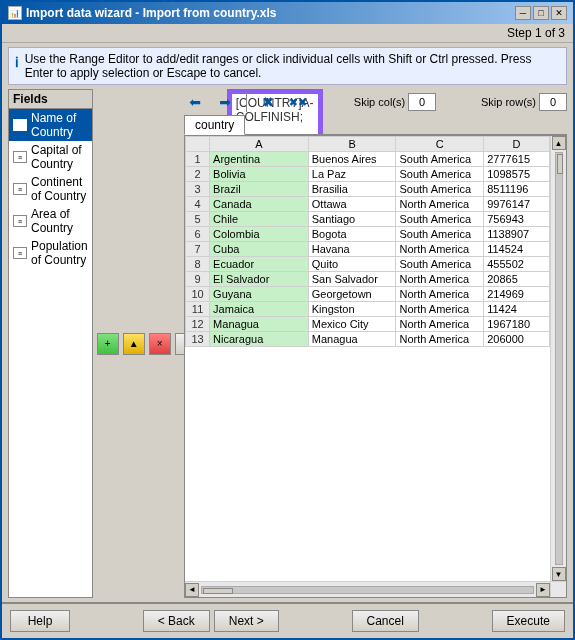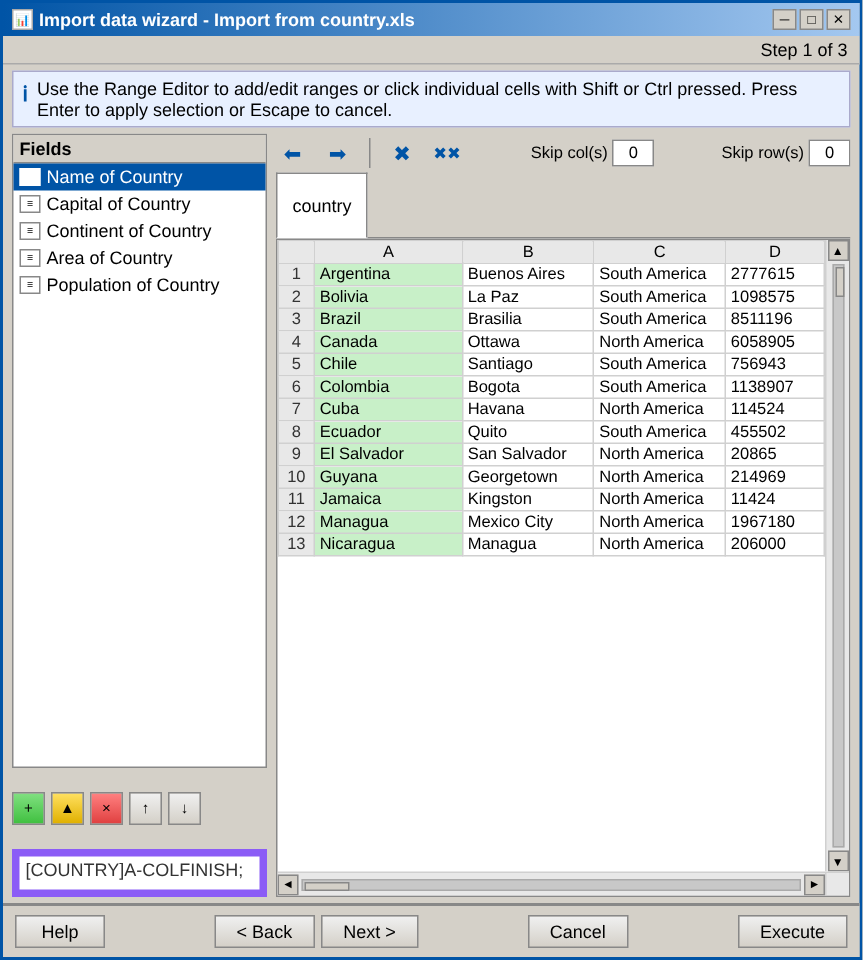--- a/index.html
+++ b/index.html
@@ -49,22 +49,22 @@
       flex: 1;
       gap: 6px;
       padding: 0 6px 4px 6px;
       overflow: hidden;
     }
 
     .left-panel {
       width: 170px;
       flex-shrink: 0;
       display: flex;
-      flex-direction: column;
-      gap: 16px;
+      flex-direction: row;
+      gap: 4px;
     }
 
     .fields-box {
       border: 1px solid #888;
       background: white;
       flex: 1;
     }
     .fields-title {
       background: #d4d0c8;
       padding: 2px 4px;
@@ -122,21 +122,21 @@
       display: flex; align-items: center; justify-content: center;
       cursor: pointer; font-size: 14px; color: #0054a6;
     }
     .toolbar-sep { width: 1px; height: 20px; background: #888; margin: 0 2px; }
     .skip-group { display: flex; align-items: center; gap: 3px; margin-left: auto; }
     .skip-label { font-size: 11px; }
     .skip-input { width: 28px; height: 18px; border: 1px solid #888; text-align: center; font-size: 11px; }
 
     .tab-bar { display: flex; border-bottom: 1px solid #888; flex-shrink: 0; }
     .tab {
-      padding: 14px 10px;
+      padding: 2px 10px;
       border: 1px solid #888;
       border-bottom: none;
       background: #d4d0c8;
       margin-right: 2px;
       cursor: pointer;
       font-size: 11px;
     }
     .tab.active { background: white; border-bottom: 1px solid white; margin-bottom: -1px; }
 
     .spreadsheet-container {
@@ -357,21 +357,21 @@
                     <td class="col-a">Brazil</td>
                     <td>Brasilia</td>
                     <td>South America</td>
                     <td>8511196</td>
                   </tr>
                   <tr>
                     <td class="row-header">4</td>
                     <td class="col-a">Canada</td>
                     <td>Ottawa</td>
                     <td>North America</td>
-                    <td>6058905</td>
+                    <td>9976147</td>
                   </tr>
                   <tr>
                     <td class="row-header">5</td>
                     <td class="col-a">Chile</td>
                     <td>Santiago</td>
                     <td>South America</td>
                     <td>756943</td>
                   </tr>
                   <tr>
                     <td class="row-header">6</td>

